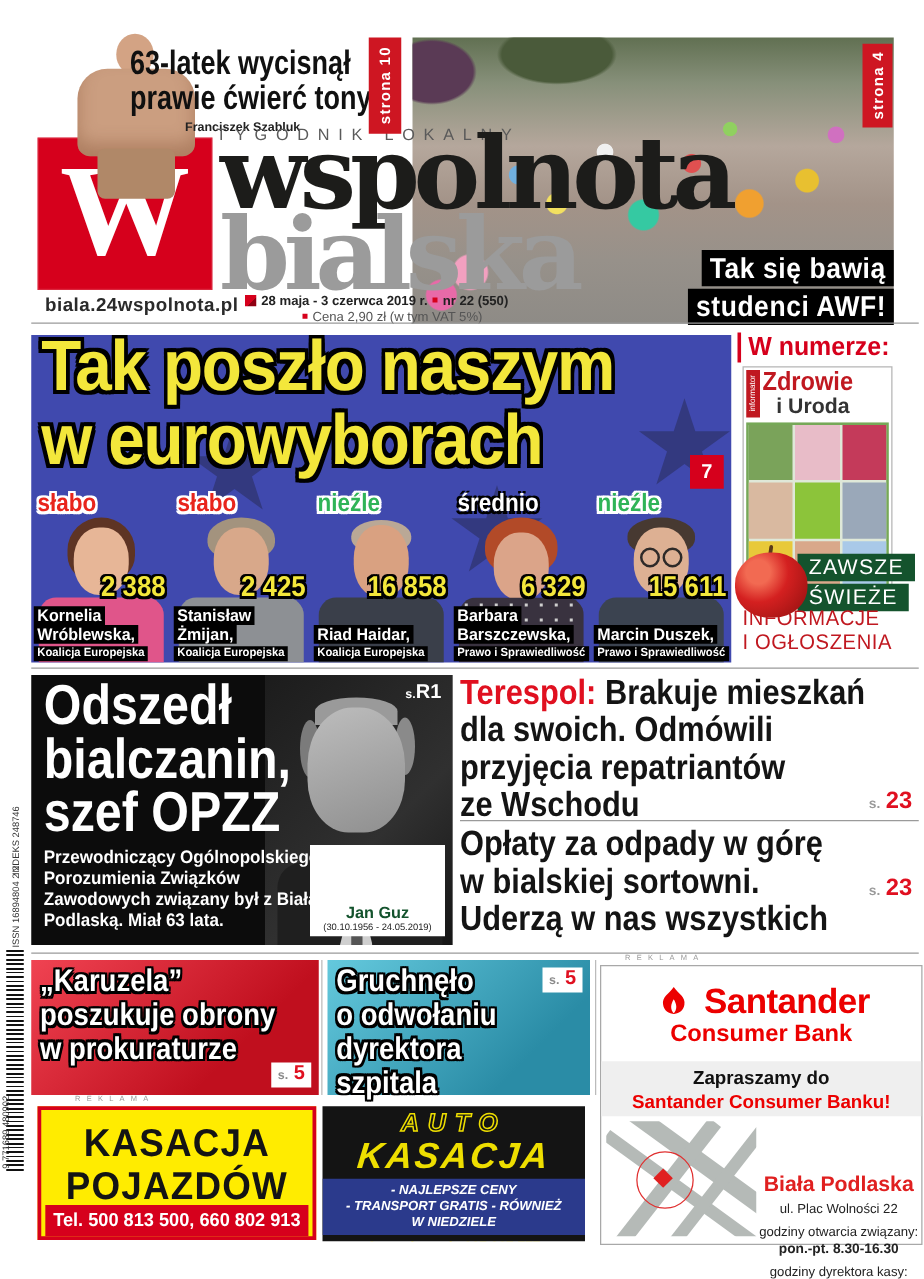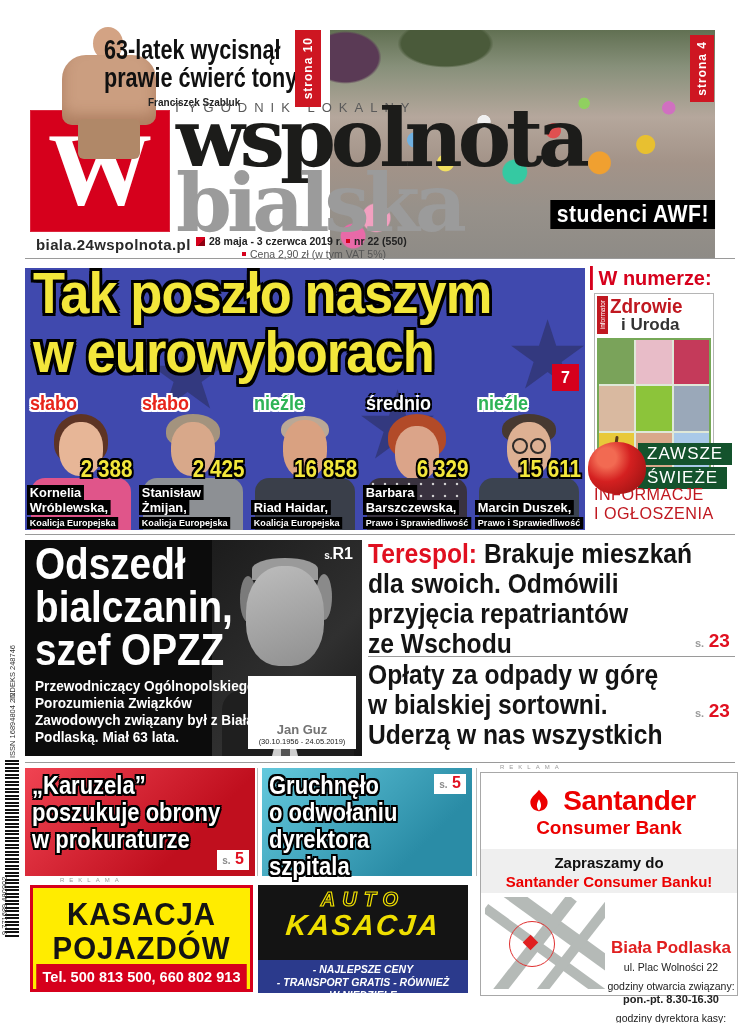--- a/index.html
+++ b/index.html
@@ -119,21 +119,21 @@
   .guz .crown{position:absolute;left:40px;top:18px;width:66px;height:22px;border-radius:50% 50% 0 0;background:#9a9a9a;}
   .guz .suit{position:absolute;left:10px;bottom:0;width:132px;height:66px;border-radius:20px 20px 0 0;background:#1f1f1f;}
   .guz .shirt{position:absolute;left:60px;bottom:0;width:26px;height:52px;background:#cfcfcf;clip-path:polygon(50% 0,100% 100%,0 100%);}
   .guz .tie{position:absolute;left:69px;bottom:0;width:9px;height:44px;background:#555;}
   .sref{position:absolute;right:9px;top:5px;color:#fff;z-index:3;}
   .sref .s{font-size:10px;font-weight:700;}
   .sref .n{font-size:16px;font-weight:800;}
   .opzz-head{position:absolute;left:10px;top:2px;color:#fff;font-weight:800;font-size:45px;line-height:43px;transform:scaleX(.86);transform-origin:0 0;z-index:2;}
   .opzz-body{position:absolute;left:10px;top:138px;width:240px;color:#fff;font-weight:700;font-size:14.5px;line-height:17px;transform:scaleX(.94);transform-origin:0 0;z-index:2;}
   .guz-cap{position:absolute;right:6px;bottom:7px;width:108px;background:#fff;text-align:center;padding:2px 0 3px;z-index:3;}
-  .guz-cap .nm{font-size:13px;font-weight:800;color:#737373;margin-top:44px;}
+  .guz-cap .nm{font-size:13px;font-weight:800;color:#14532d;margin-top:44px;}
   .guz-cap .dt{font-size:7.5px;color:#222;}
   
   .teaser{font-weight:800;color:#141414;font-size:28px;line-height:30px;transform:scaleX(.88);transform-origin:0 0;}
   .ter{left:368px;top:539px;width:420px;z-index:2;}
   .ter .red{color:#e01020;}
   .pref{z-index:3;}
   .pref .s{color:#9a9a9a;font-size:11px;font-weight:700;}
   .pref .n{color:#e01020;font-size:19px;font-weight:700;}
   .ter-ref{left:695px;top:630px;}
   .hr2{left:368px;top:656px;width:367px;}
@@ -167,21 +167,21 @@
   .san-city{font-size:17px;font-weight:800;color:#e02020;margin-top:43px;}
   .san-l{font-size:10.5px;margin-top:3px;}
   .san-b{font-size:11px;font-weight:700;margin-top:1px;}
   
   .kas{left:30px;top:885px;width:223px;height:107px;background:#ffec00;border:3px solid #d6001c;box-sizing:border-box;z-index:2;text-align:center;}
   .kas-t{font-size:31px;font-weight:800;color:#141414;letter-spacing:1px;line-height:34px;margin-top:10px;transform:scaleX(.95);}
   .kas-strip{position:absolute;left:0;right:0;bottom:0;height:25px;background:#d6001c;color:#fff;font-size:15px;font-weight:800;line-height:25px;transform:scaleX(.97);}
   .auto{left:258px;top:885px;width:210px;height:108px;background:#141414;z-index:2;text-align:center;overflow:hidden;}
   .auto-t1{font-size:20px;font-style:italic;font-weight:700;letter-spacing:7px;color:transparent;-webkit-text-stroke:1.2px #eede00;margin-top:3px;}
   .auto-t2{font-size:29px;font-style:italic;font-weight:800;letter-spacing:2px;color:#eede00;line-height:29px;transform:skewX(-6deg);}
-  .auto-strip{background:#2b3a8c;color:#fff;font-style:italic;font-weight:800;font-size:10.5px;line-height:13px;padding:3px 16px;margin-top:20px;}
+  .auto-strip{background:#2b3a8c;color:#fff;font-style:italic;font-weight:800;font-size:10.5px;line-height:13px;padding:3px 16px;margin-top:3px;}
   .auto-ph{color:#e8cf00;font-weight:800;font-size:11px;line-height:14px;margin-top:3px;}
   
   .edge-txt{writing-mode:vertical-rl;transform:rotate(180deg);font-size:7.5px;color:#333;z-index:2;}
   .barcode{left:5px;top:760px;width:14px;height:178px;background:repeating-linear-gradient(180deg,#111 0 1.6px,#fff 1.6px 3.4px,#111 3.4px 4.6px,#fff 4.6px 7px);z-index:2;}
   .bc-num{left:0px;top:765px;height:170px;}
 </style>
 </head>
 <body>
 
 <div id="page">
@@ -195,20 +195,21 @@
     <span class="cx">63-latek wycisnął</span><br>
     <span class="cx">prawie ćwierć tony</span>
   </div>
   <div class="abs tl-byline">Franciszek Szabluk</div>
   <div class="abs tab tab10">
       <span>strona 10</span>
     </div>
 
   <div class="abs crowd"></div>
   <div class="abs crowd-cap">
+    <div><span>Tak się bawią</span></div>
     <div><span>studenci AWF!</span></div>
   </div>
   <div class="abs tab tab4">
       <span>strona 4</span>
     </div>
 
   <div class="abs tagline">TYGODNIK LOKALNY</div>
   <div class="abs wbox">
     <span class="w">W</span>
   </div>

